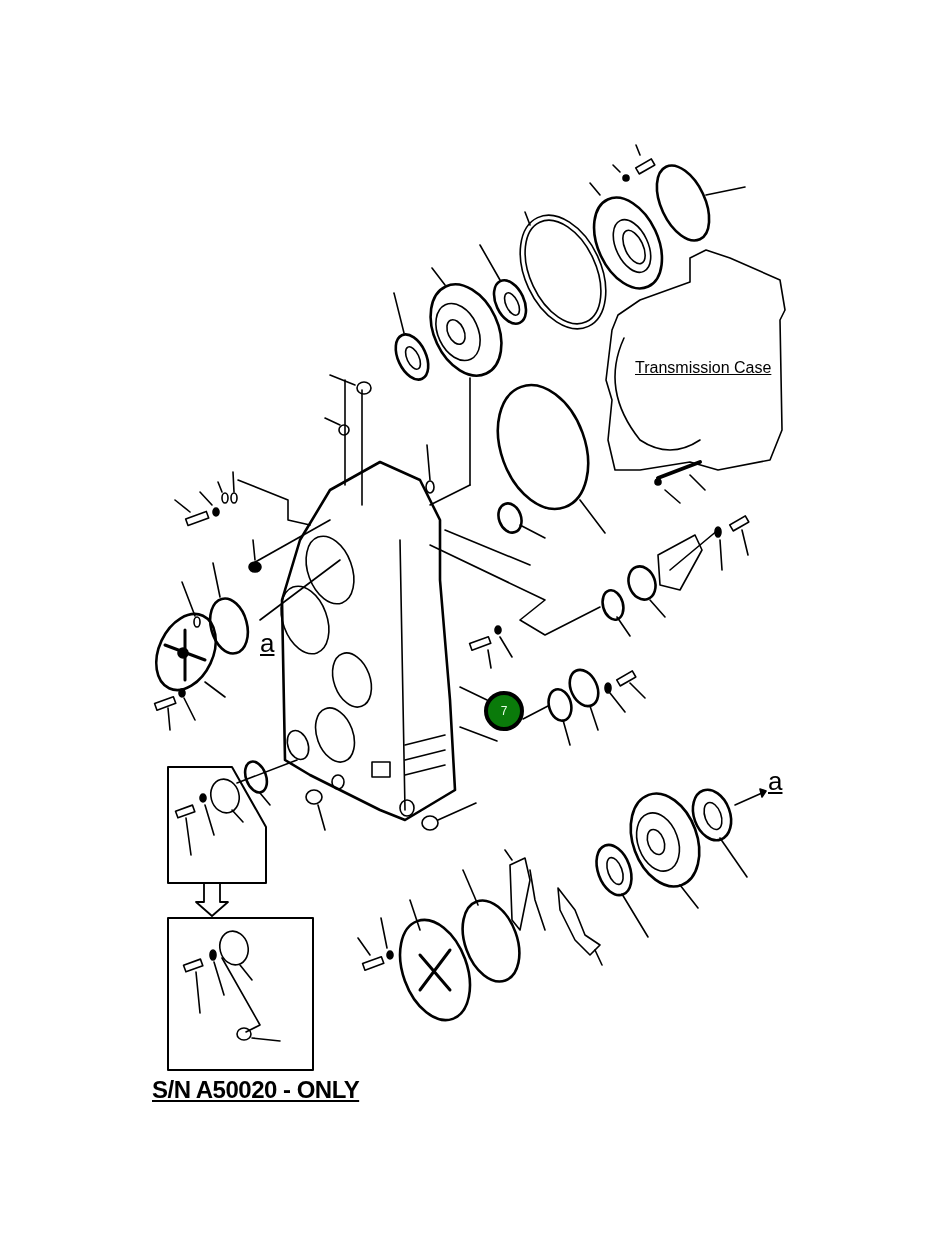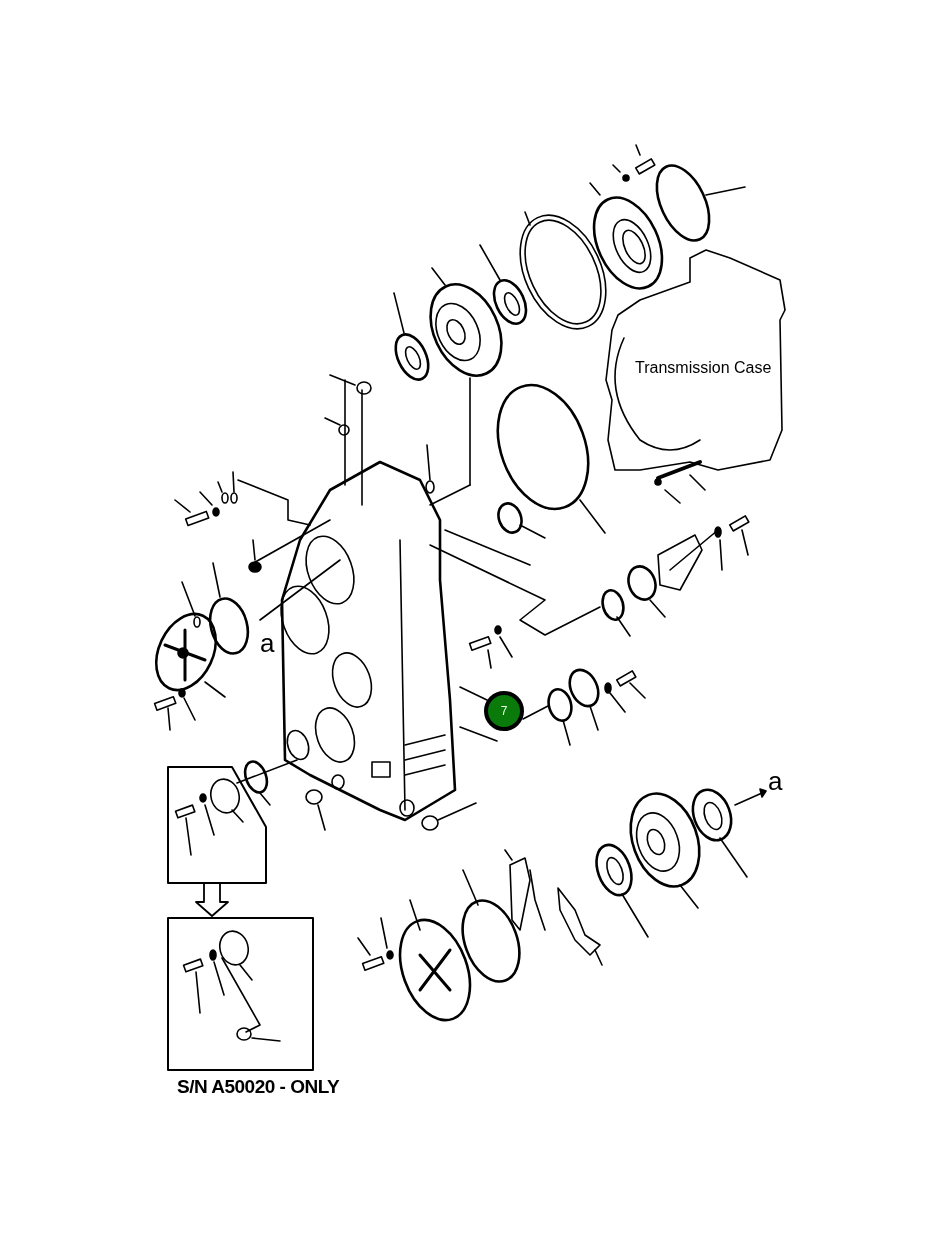--- a/index.html
+++ b/index.html
@@ -1,22 +1,22 @@
 <!DOCTYPE html>
 <html><head>
 <meta charset="utf-8">
 <style>
   html, body { margin: 0; padding: 0; background: #ffffff; }
   body { width: 945px; height: 1245px; position: relative; overflow: hidden; font-family: "Liberation Sans", sans-serif; }
   #diagram { position: absolute; left: 0; top: 0; width: 945px; height: 1245px; }
-  .lbl { position: absolute; color: #000; font-family: "Liberation Sans", sans-serif; white-space: nowrap; }
+  .lbl { position: absolute; color: #000; font-family: "Liberation Sans", sans-serif; white-space: nowrap; text-decoration: underline; }
   .case-label { left: 635px; top: 359px; font-size: 16px; }
   .ref-a1 { left: 260px; top: 628px; font-size: 26px; }
   .ref-a2 { left: 768px; top: 766px; font-size: 26px; }
-  .sn-label { left: 177px; top: 1076px; font-size: 19px; font-weight: bold; letter-spacing: -0.5px; }
+  .sn-label { left: 152px; top: 1076px; font-size: 24px; font-weight: bold; letter-spacing: -0.5px; }
   .callout { position: absolute; left: 484px; top: 691px; width: 40px; height: 40px; border-radius: 50%;
     background: #0a7a0a; border: 4px solid #000; box-sizing: border-box; cursor: pointer;
     display: flex; align-items: center; justify-content: center; }
   .callout span { color: #e8ffe8; font-size: 12px; font-family: "Liberation Sans", sans-serif; }
   svg { stroke: #000; fill: none; stroke-width: 1.6; stroke-linecap: round; stroke-linejoin: round; }
   .thick { stroke-width: 2.6; }
   .fillb { fill: #000; }
 </style>
 </head>
 <body>

